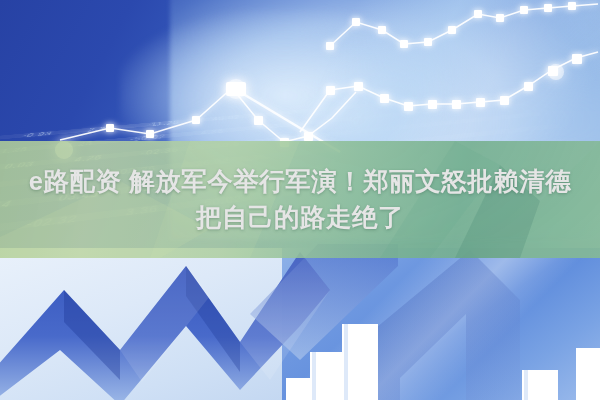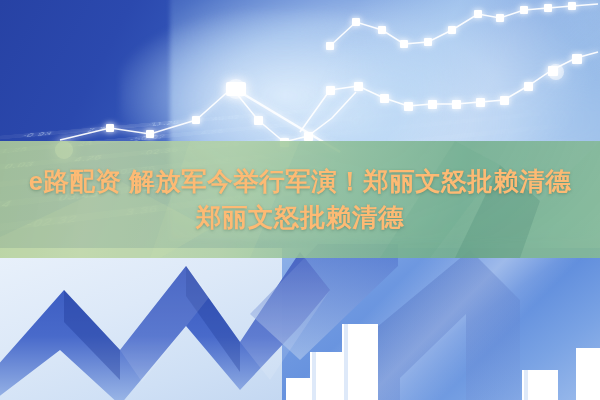--- a/index.html
+++ b/index.html
@@ -81,21 +81,21 @@
         rgba(138,188,150,.88) 58%,
         rgba(118,176,143,.90) 76%,
         rgba(136,186,152,.90) 100%);
   }
   .band-facets { position:absolute; left:0; top:141px; width:600px; height:117px; }
 
   .headline {
     position:absolute; left:0; top:141px; width:600px; height:117px;
     display:flex; flex-direction:column; align-items:center; justify-content:center;
     gap:3px;
-    color:#fdba74; font-weight:bold; font-size:25.5px; letter-spacing:.5px;
+    color:#e5e5e5; font-weight:bold; font-size:25.5px; letter-spacing:.5px;
     text-shadow:0 1px 3px rgba(40,80,60,.35);
   }
   .hl-line { line-height:1.28; white-space:nowrap; }
 </style>
 </head>
 <body>
 
 <div id="stage">
 
   <div class="sky"></div>
@@ -277,16 +277,16 @@
   <svg class="band-facets" viewBox="0 0 600 117">
     <path d="M 455,117 L 500,24 L 540,60 L 520,117 Z" fill="#4f8f78" opacity=".30"></path>
     <path d="M 380,117 L 455,0 L 500,24 L 430,117 Z" fill="#6aa98c" opacity=".22"></path>
     <path d="M 540,60 L 600,0 L 600,117 L 520,117 Z" fill="#7fb896" opacity=".20"></path>
     <path d="M 0,96 L 120,40 L 210,88 L 160,117 L 0,117 Z" fill="#cfe0a8" opacity=".16"></path>
     <path d="M 190,0 L 300,0 L 250,117 L 150,117 Z" fill="#d6e7b2" opacity=".10"></path>
   </svg>
 
   <div class="headline">
     <div class="hl-line">e路配资 解放军今举行军演！郑丽文怒批赖清德</div>
-    <div class="hl-line">郑丽文怒批赖清德</div>
+    <div class="hl-line">把自己的路走绝了</div>
   </div>
 
 </div>
 
 </body></html>

